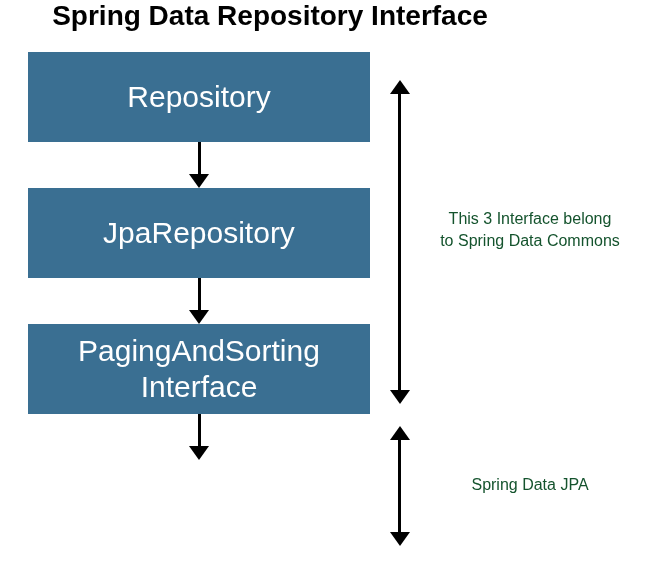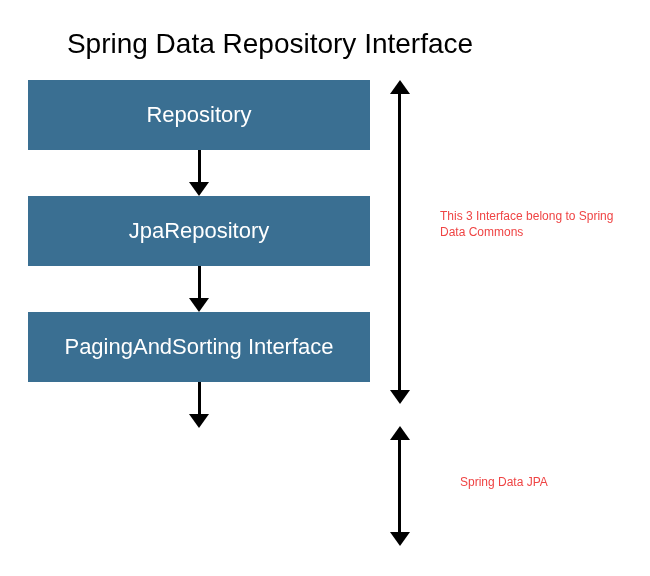--- a/index.html
+++ b/index.html
@@ -10,41 +10,40 @@
     body {
       width: 650px;
       height: 576px;
       background: white;
       font-family: "Segoe UI", Arial, sans-serif;
       position: relative;
     }
     .title {
       text-align: center;
       font-size: 28px;
-      font-weight: 400;
+      font-weight: 700;
       color: #000;
-      padding-top: 28px;
       padding-bottom: 20px;
       width: 500px;
       margin-left: 20px;
     }
     .diagram-area {
       position: relative;
       margin-left: 28px;
     }
     .box {
       width: 342px;
-      height: 70px;
+      height: 90px;
       background: #3a6f92;
       color: white;
       display: flex;
       align-items: center;
       justify-content: center;
       text-align: center;
-      font-size: 22px;
+      font-size: 30px;
       font-weight: 400;
       line-height: 1.2;
     }
     .arrow-down {
       position: relative;
       width: 342px;
       height: 46px;
       display: flex;
       justify-content: center;
       align-items: flex-start;
@@ -80,41 +79,42 @@
     .v-arrow-head-up {
       top: -14px;
       border-bottom: 14px solid #000;
     }
     .v-arrow-head-down {
       bottom: -14px;
       border-top: 14px solid #000;
     }
     .annotation {
       position: absolute;
-      color: #ef4444;
-      font-size: 12px;
+      color: #14532d;
+      font-size: 16px;
+      text-align: center;
       line-height: 1.35;
     }
     #arrow-commons {
       left: 398px;
       top: 94px;
       height: 296px;
     }
     #arrow-jpa {
       left: 398px;
       top: 440px;
       height: 92px;
     }
     #annotation-commons {
       left: 440px;
       top: 208px;
       width: 180px;
     }
     #annotation-jpa {
-      left: 460px;
+      left: 440px;
       top: 474px;
       width: 180px;
     }
   </style>
 </head>
 <body>
 
 <div class="title">Spring Data Repository Interface</div>
 
 <div class="diagram-area">

